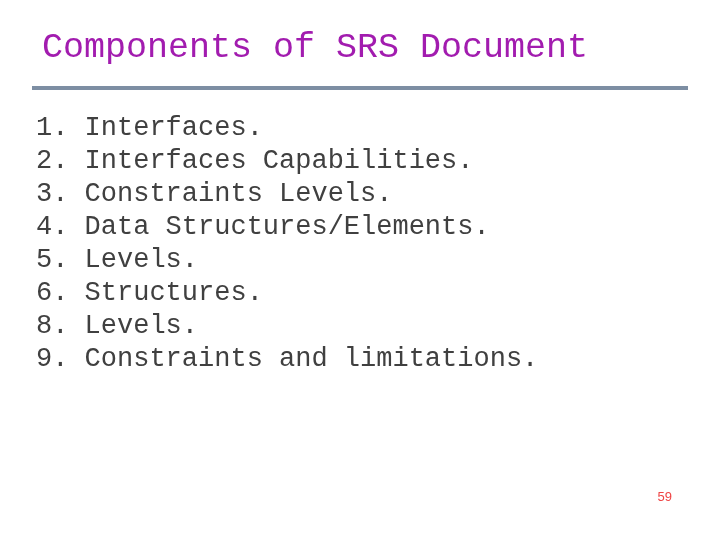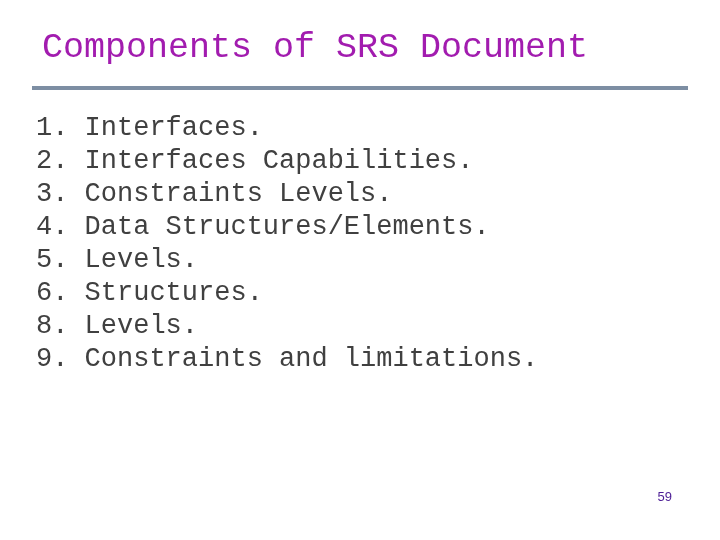--- a/index.html
+++ b/index.html
@@ -47,21 +47,21 @@
     }
     .num {
       display: inline-block;
     }
     .page-number {
       position: absolute;
       bottom: 36px;
       right: 48px;
       font-family: Arial, sans-serif;
       font-size: 13px;
-      color: #4c1d95;
+      color: #ef4444;
     }
   </style>
 </head>
 <body>
 
 <div class="slide">
   <h1 class="title">Components of SRS Document</h1>
   <hr class="divider">
   <ol class="list">
     <li class="list-item">

